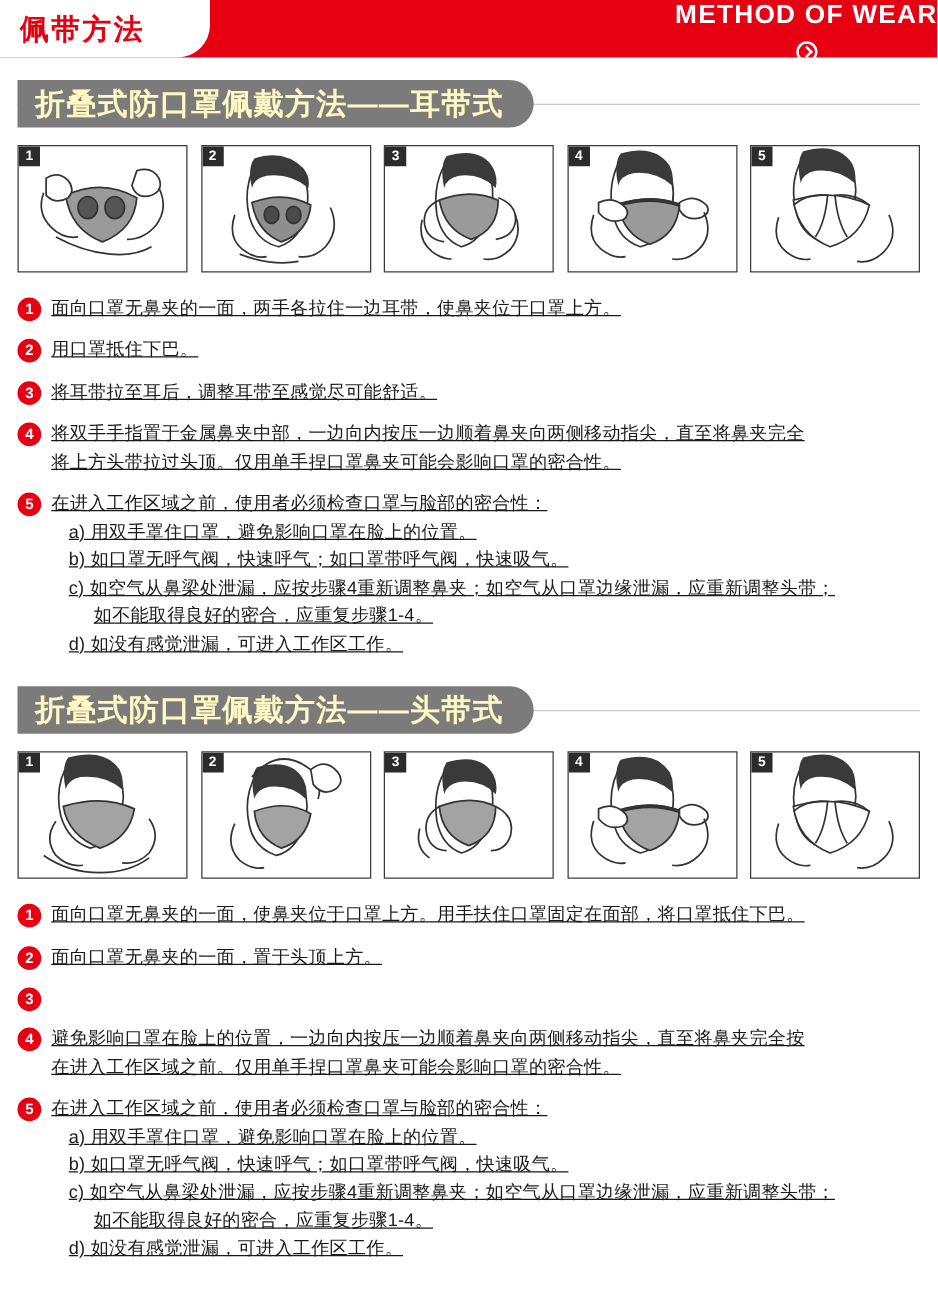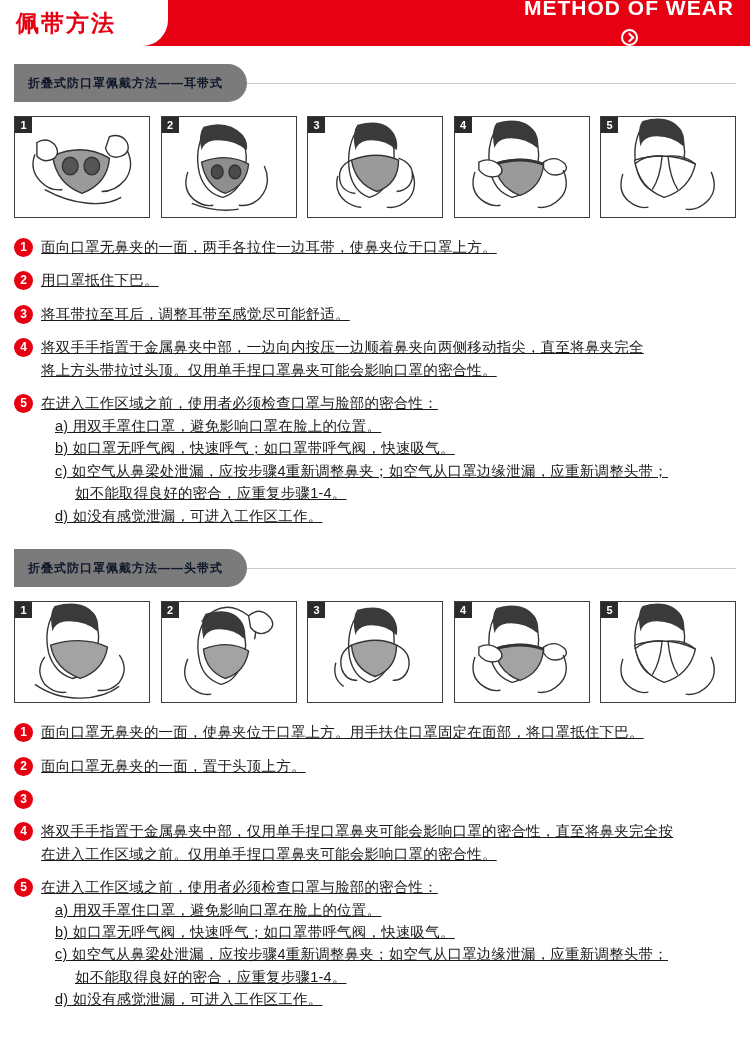--- a/index.html
+++ b/index.html
@@ -16,23 +16,23 @@
     background: #fff;
     overflow: hidden;
   }
 
   
   .header {
     position: relative;
     height: 46px;
     background: #e60012;
     display: flex;
-    align-items: flex-end;
+    align-items: flex-start;
     justify-content: flex-end;
-    padding-right: 16px;
+    padding-right: 0;
   }
   .header-cn {
     position: absolute;
     left: 0;
     top: 0;
     height: 46px;
     min-width: 168px;
     background: #ffffff;
     color: #e60012;
     font-size: 23px;
@@ -80,22 +80,22 @@
     margin-bottom: 14px;
     height: 38px;
     position: relative;
   }
   .sec-title {
     display: inline-flex;
     align-items: center;
     height: 38px;
     padding: 0 24px 0 14px;
     background: #7b7b7b;
-    color: #0f172a;
-    font-size: 12px;
+    color: #fef9c3;
+    font-size: 24px;
     font-weight: bold;
     letter-spacing: 1px;
     border-top-right-radius: 19px;
     border-bottom-right-radius: 19px;
     position: relative;
     z-index: 2;
   }
   .sec-rule {
     position: absolute;
     left: 0; right: 0;
@@ -394,21 +394,21 @@
     <div class="step">
       <div class="bullet">2</div>
       <div class="step-body">面向口罩无鼻夹的一面，置于头顶上方。</div>
     </div>
     <div class="step">
       <div class="bullet">3</div>
     </div>
     <div class="step">
       <div class="bullet">4</div>
       <div class="step-body">
-        <span>将双手手指置于金属鼻夹中部，仅用单手捏口罩鼻夹可能会影响口罩的密合性，直至将鼻夹完全按</span><br>
+        <span>避免影响口罩在脸上的位置，一边向内按压一边顺着鼻夹向两侧移动指尖，直至将鼻夹完全按</span><br>
         <span>在进入工作区域之前。仅用单手捏口罩鼻夹可能会影响口罩的密合性。</span>
       </div>
     </div>
     <div class="step">
       <div class="bullet">5</div>
       <div class="step-body">
         <span>在进入工作区域之前，使用者必须检查口罩与脸部的密合性：</span>
         <span class="sub">a) 用双手罩住口罩，避免影响口罩在脸上的位置。</span>
         <span class="sub">b) 如口罩无呼气阀，快速呼气；如口罩带呼气阀，快速吸气。</span>
         <span class="sub">c) 如空气从鼻梁处泄漏，应按步骤4重新调整鼻夹；如空气从口罩边缘泄漏，应重新调整头带；</span>

